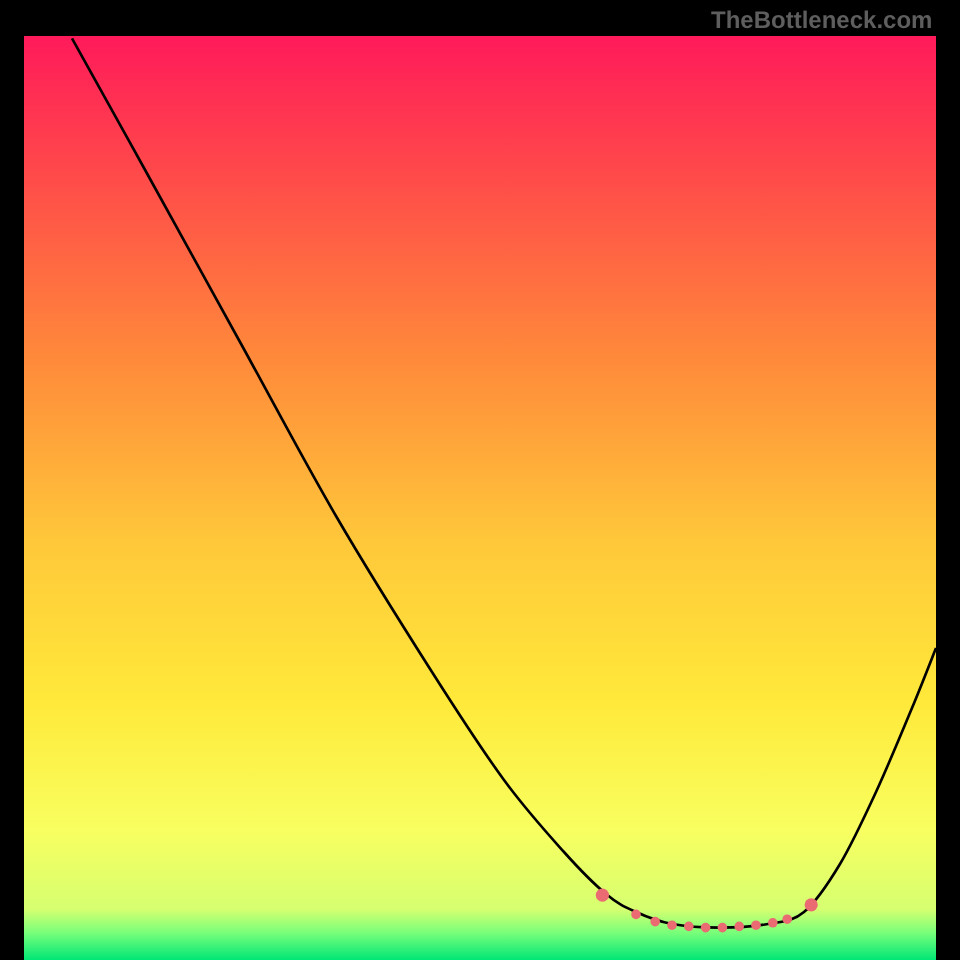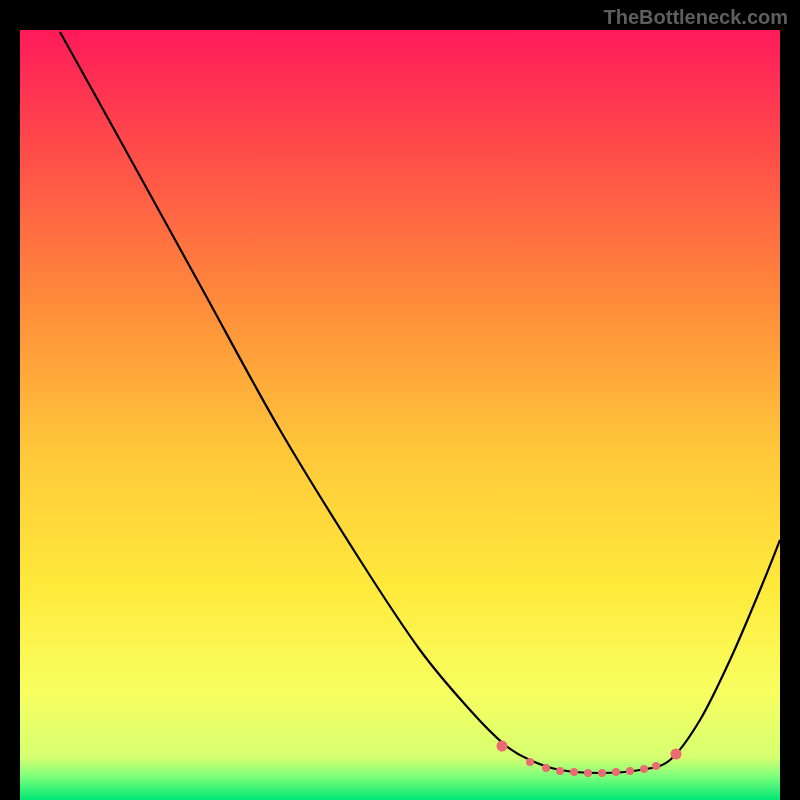--- a/index.html
+++ b/index.html
@@ -12,21 +12,21 @@
   }
   .container {
     position: relative;
     width: 800px;
     height: 800px;
     background: #000;
   }
   .watermark {
     position: absolute;
     top: 6px;
-    right: 12px;
+    right: 23px;
     font-family: Arial, Helvetica, sans-serif;
     font-size: 20px;
     font-weight: bold;
     color: #5e5e5e;
     z-index: 10;
   }
   svg {
     position: absolute;
     top: 0;
     left: 0;

